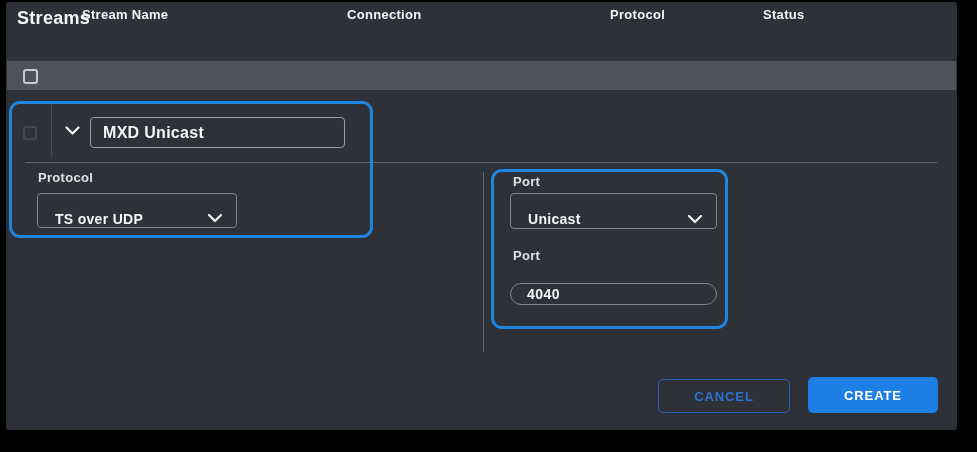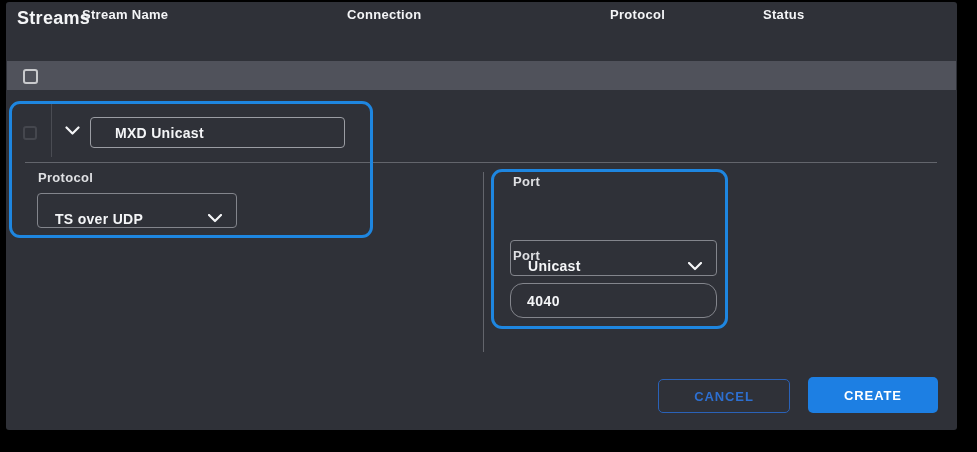--- a/index.html
+++ b/index.html
@@ -35,41 +35,41 @@
     position:absolute;box-sizing:border-box;border-radius:3px;background:transparent;cursor:pointer;
   }
   .cb-header{left:23px;top:69px;width:15px;height:15px;border:2px solid #c9cacd;}
   .cb-row{left:23px;top:126px;width:14px;height:14px;border:2px solid #45474e;}
   
   .row-sep-v{position:absolute;left:51px;top:104px;width:1px;height:53px;background:#4a4c53;}
   .expander{position:absolute;left:63px;top:123px;width:18px;height:16px;display:flex;align-items:center;justify-content:center;cursor:pointer;}
   .stream-input{
     position:absolute;left:90px;top:117px;width:255px;height:31px;box-sizing:border-box;
     background:transparent;border:1px solid #9b9da3;border-radius:4px;color:#f4f5f7;
-    font-family:"Liberation Sans",sans-serif;font-size:14px;font-weight:bold;letter-spacing:.3px;
-    padding:0 24px;outline:none;
+    font-family:"Liberation Sans",sans-serif;font-size:16px;font-weight:bold;letter-spacing:.3px;
+    padding:0 12px;outline:none;
   }
   .hr{position:absolute;left:25px;top:162px;width:912px;height:1px;background:#63656c;}
   .vr{position:absolute;left:483px;top:172px;width:1px;height:180px;background:#63656c;}
   .field-label{
     position:absolute;font-size:13px;font-weight:bold;color:#dfe0e3;letter-spacing:.3px;
   }
   .lbl-protocol{left:38px;top:170px;}
   .lbl-type{left:513px;top:174px;}
   .lbl-port{left:513px;top:248px;}
   .dropdown{
     position:absolute;box-sizing:border-box;border:1px solid #83858c;border-radius:4px;
     background:transparent;display:flex;align-items:center;justify-content:space-between;
     padding:16px 14px 0 17px;cursor:pointer;
   }
   .dd-protocol{left:37px;top:193px;width:200px;height:35px;}
-  .dd-type{left:510px;top:193px;width:207px;height:36px;margin-top:47px;}
+  .dd-type{left:510px;top:193px;width:207px;height:36px;}
   .dd-text{font-size:14px;font-weight:bold;color:#f4f5f7;letter-spacing:.3px;}
   .port-input{
-    position:absolute;left:510px;top:283px;width:207px;height:35px;box-sizing:border-box;
+    position:absolute;left:510px;top:283px;width:207px;height:22px;box-sizing:border-box;
     background:transparent;border:1px solid #83858c;border-radius:13px;color:#f4f5f7;
     font-family:"Liberation Sans",sans-serif;font-size:14px;font-weight:bold;letter-spacing:.5px;
     padding:0 16px;outline:none;
   }
   
   .cancel-btn{
     position:absolute;left:658px;top:379px;width:132px;height:34px;
     background:transparent;border:1.5px solid #2a62b8;color:#2d6fd0;
   }
   .create-btn{position:absolute;left:808px;top:377px;width:130px;height:36px;}

